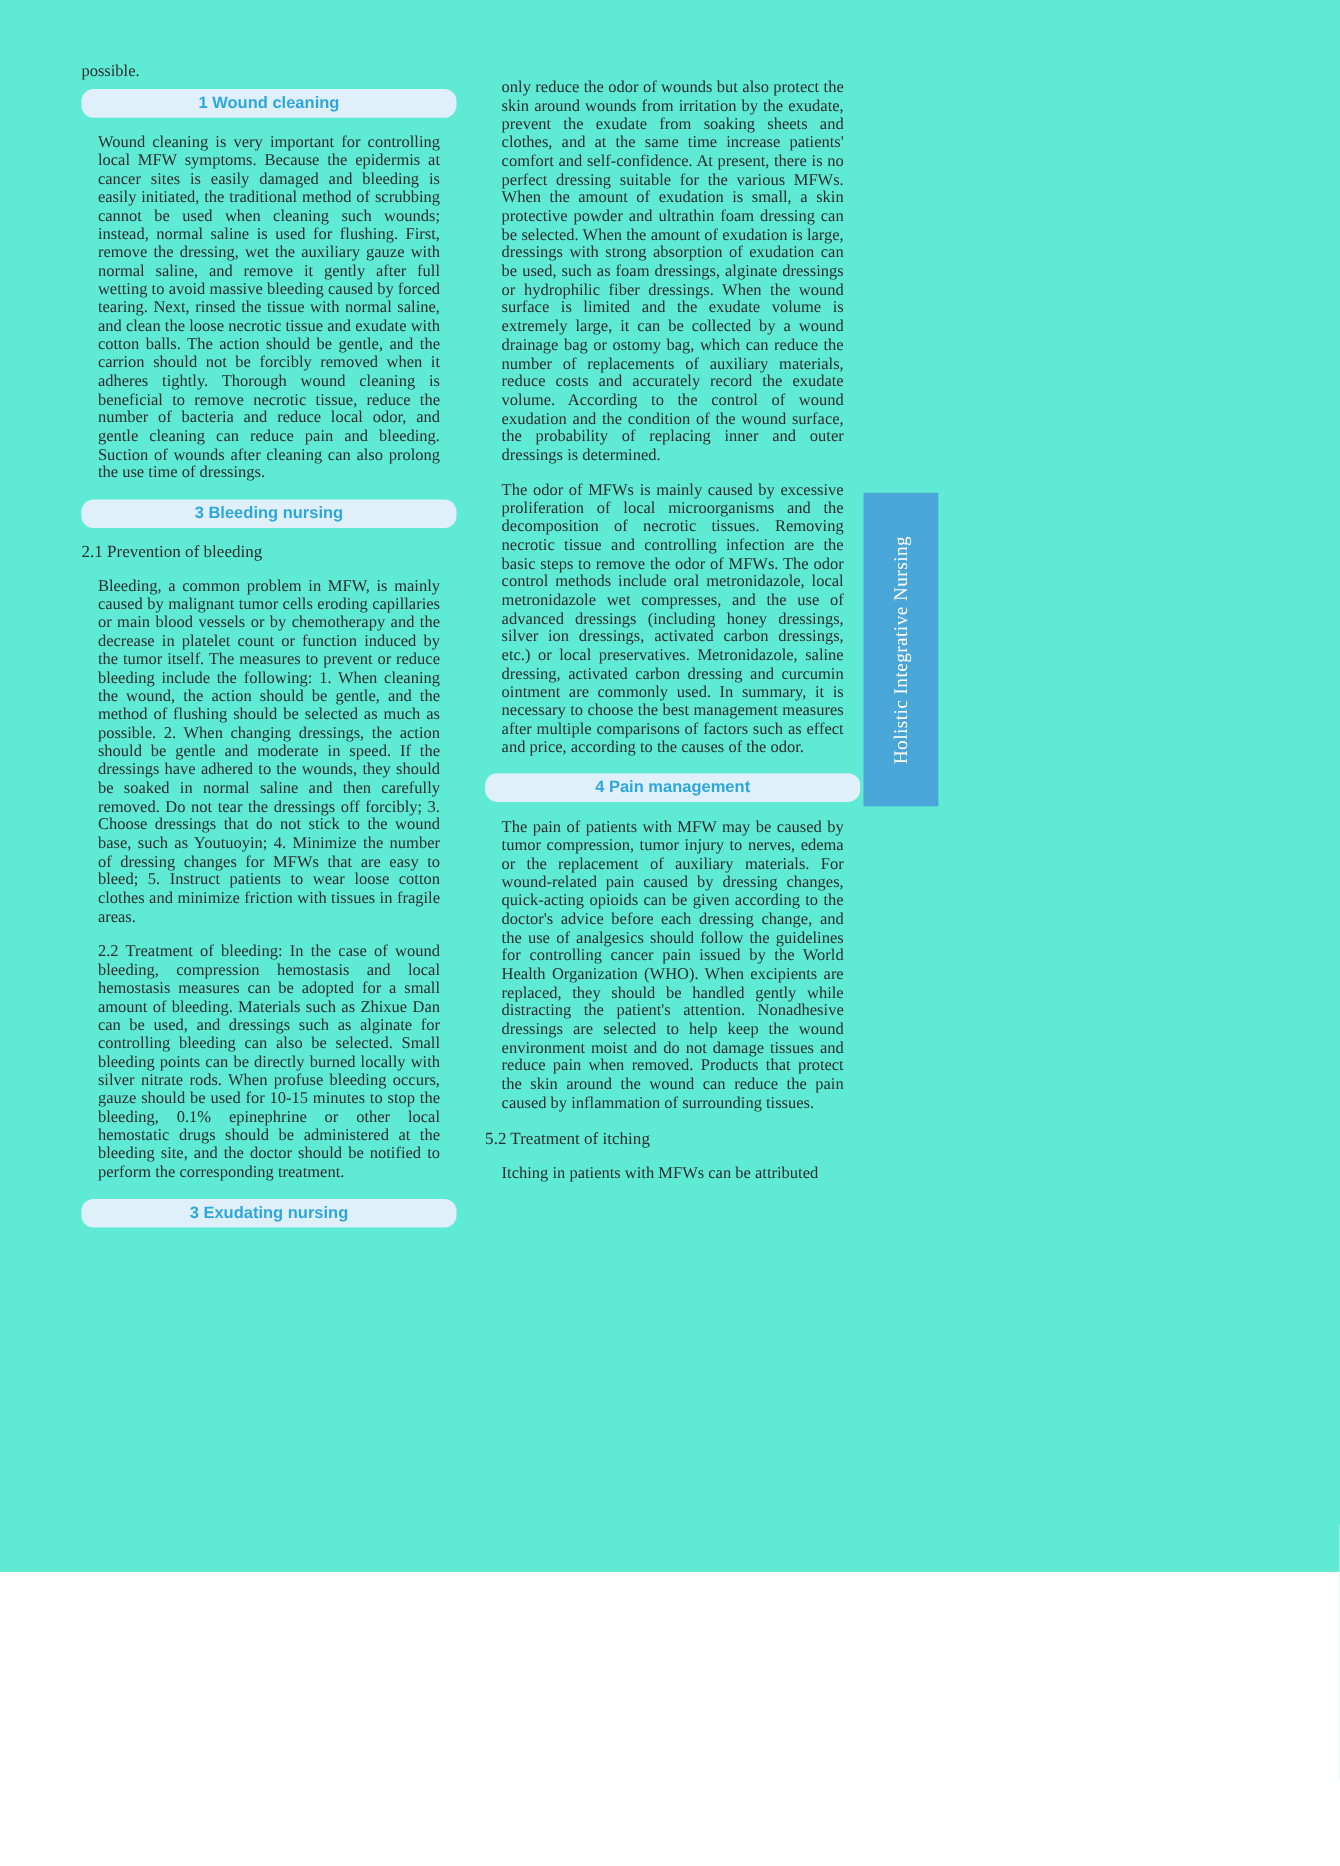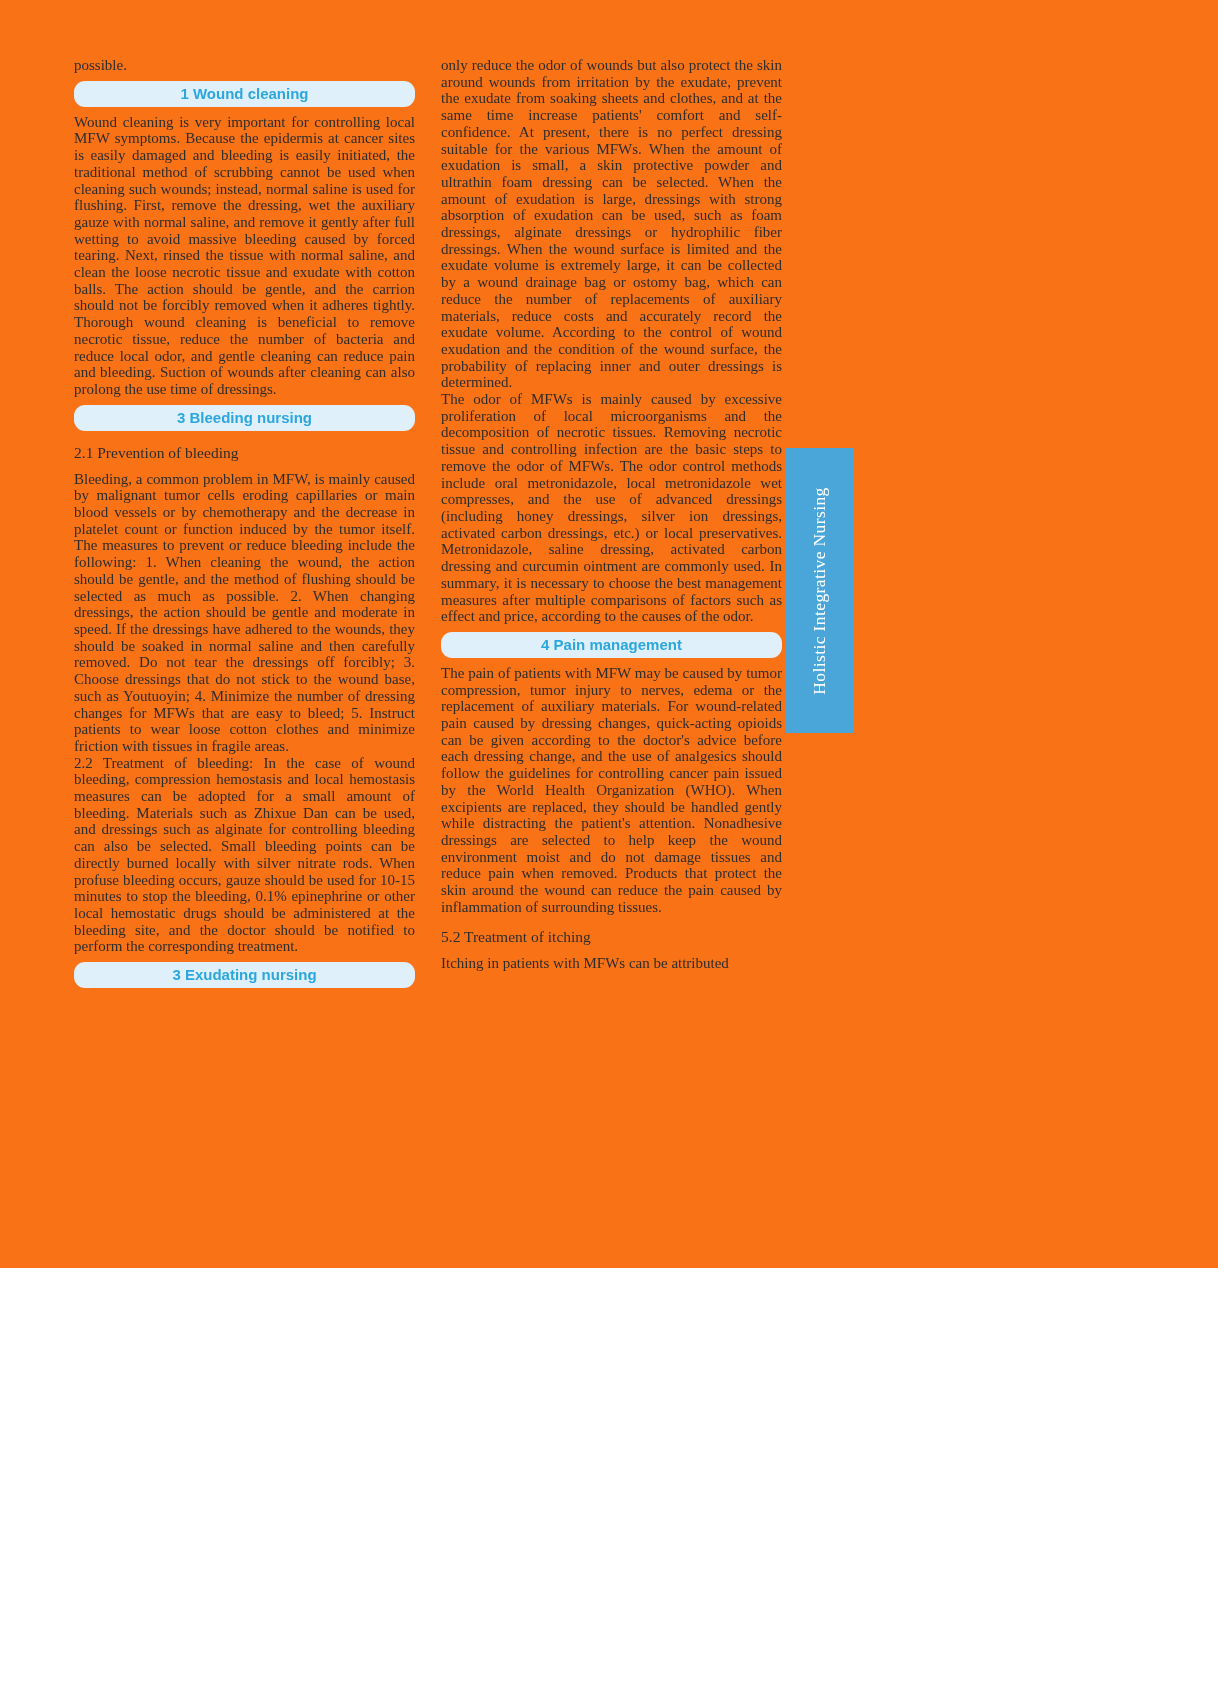--- a/index.html
+++ b/index.html
@@ -1,29 +1,29 @@
 <!DOCTYPE html>
 <html lang="en" style="--heading-bg: #dff0fa; --heading-text: #2ca7de; --tab-bg: #4aa6d8;"><head>
 <meta charset="utf-8">
 <style>
   html,body { margin:0; padding:0; background:#ffffff; }
   .page {
     position:relative;
-    width:1218px; height:1268px;
-    background:#f97316;
+    width:1218px; height:1429px;
+    background:#5eead4;
     font-family:"Liberation Serif", serif;
     overflow:hidden;
   }
   .columns {
     position:absolute; left:74px; top:57px; width:709px;
     display:flex; gap:26px;
   }
   .col { width:341px; }
   .body-para {
-    margin:0;
+    margin:15px;
     font-size:15px; line-height:16.7px;
     text-align:justify;
     color:#2d2d2d;
     hyphens:auto; -webkit-hyphens:auto;
   }
   .fragment { margin:0 0 6px 0; }
   .section-heading {
     display:block;
     margin:7px 0 7px 0;
     padding:4px 0 5px 0;

